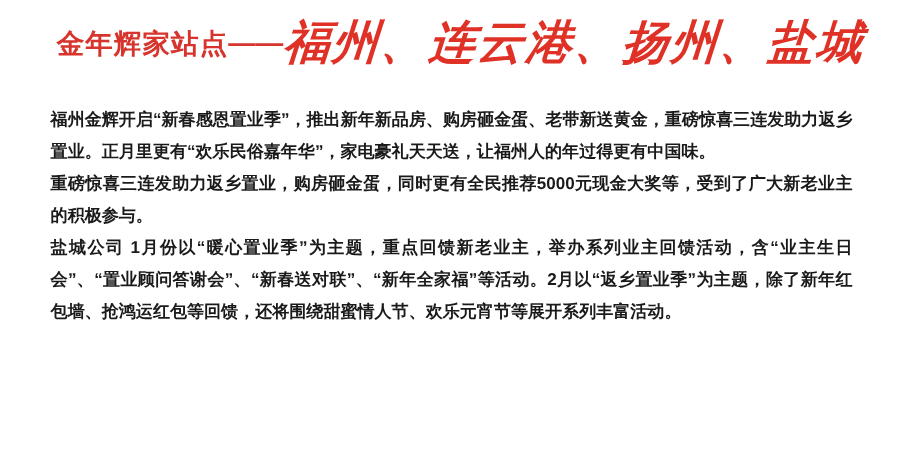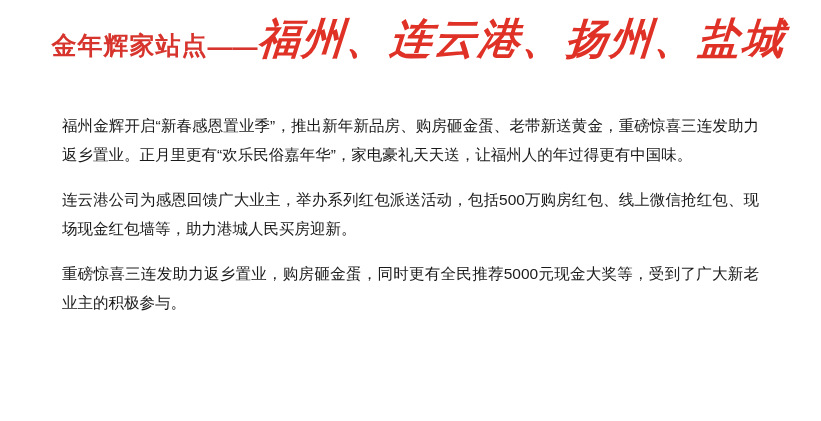--- a/index.html
+++ b/index.html
@@ -14,21 +14,21 @@
     overflow: hidden;
   }
   .page {
     position: relative;
     width: 821px;
     height: 421px;
     box-sizing: border-box;
   }
   .headline {
     display: flex;
-    align-items: flex-end;
+    align-items: center;
     justify-content: center;
     padding-top: 16px;
     padding-left: 40px;
     padding-right: 24px;
     white-space: nowrap;
   }
   .headline-lead {
     font-size: 25px;
     font-weight: bold;
     color: #d6342c;
@@ -59,36 +59,37 @@
     margin-top: 10px;
   }
   .body-copy {
     padding: 22px 46px 0 46px;
     color: #1a1a1a;
     font-size: 15.5px;
     line-height: 29px;
     text-align: justify;
   }
   .para {
-    margin: 16px;
+    margin: 0;
     text-indent: 0;
+    font-weight: bold;
   }
 </style>
 </head>
 <body>
 
 <div class="page">
 
   <div class="headline">
     <span class="headline-lead">金年辉家站点</span>
     <span class="headline-dash">——</span>
     <span class="headline-main">福州、连云港、扬州、盐城</span>
   </div>
 
   <div class="divider"></div>
 
   <div class="body-copy">
     <p class="para">福州金辉开启“新春感恩置业季”，推出新年新品房、购房砸金蛋、老带新送黄金，重磅惊喜三连发助力返乡置业。正月里更有“欢乐民俗嘉年华”，家电豪礼天天送，让福州人的年过得更有中国味。</p>
-    <p class="para">连云港公司为感恩回馈广大业主，举办系列红包派送活动，包括500万购房红包、线上微信抢红包、现场现金红包墙等，助力港城人民买房迎新。</p>
     <p class="para">重磅惊喜三连发助力返乡置业，购房砸金蛋，同时更有全民推荐5000元现金大奖等，受到了广大新老业主的积极参与。</p>
+    <p class="para">盐城公司 1月份以“暖心置业季”为主题，重点回馈新老业主，举办系列业主回馈活动，含“业主生日会”、“置业顾问答谢会”、“新春送对联”、“新年全家福”等活动。2月以“返乡置业季”为主题，除了新年红包墙、抢鸿运红包等回馈，还将围绕甜蜜情人节、欢乐元宵节等展开系列丰富活动。</p>
   </div>
 
 </div>
 
 </body></html>

